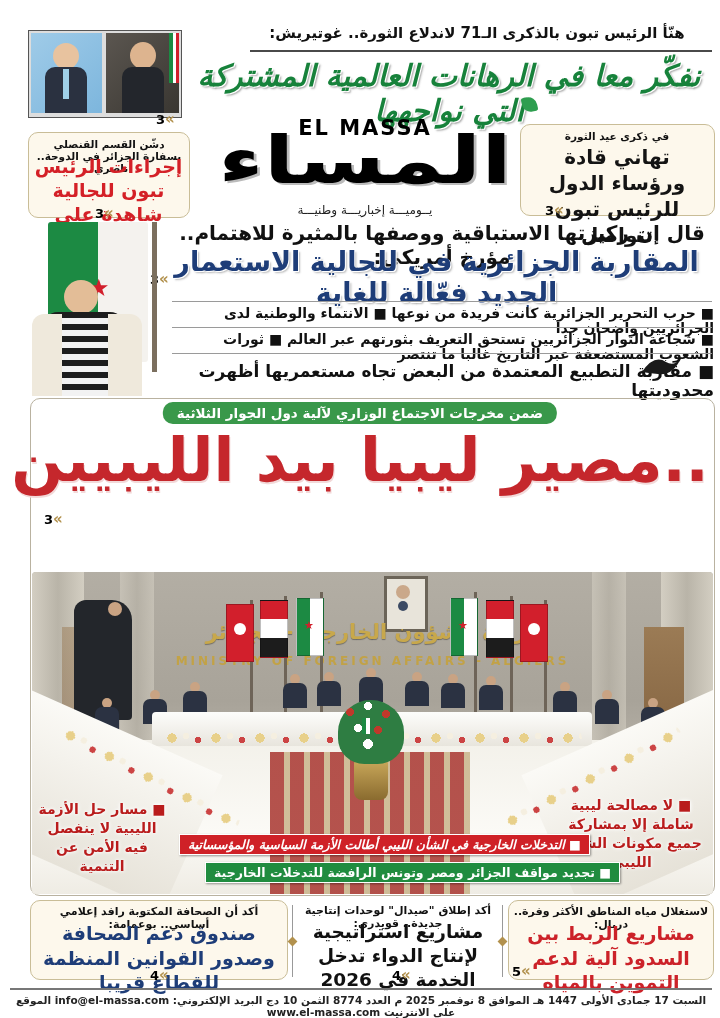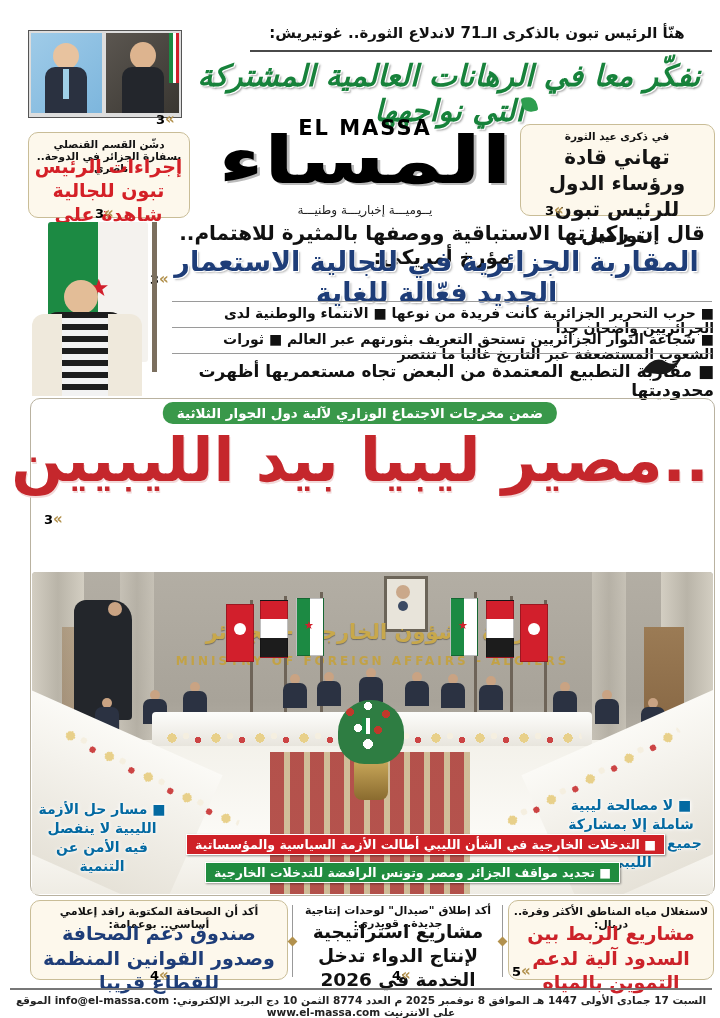--- a/index.html
+++ b/index.html
@@ -60,21 +60,21 @@
   .bouquet{left:306px;top:128px;width:66px;height:64px;border-radius:50% 50% 40% 40%;
            background:radial-gradient(circle 6px at 12px 12px,#c0392b 70%,transparent 71%),
            radial-gradient(circle 6px at 30px 6px,#fff 70%,transparent 71%),
            radial-gradient(circle 6px at 48px 14px,#c0392b 70%,transparent 71%),
            radial-gradient(circle 6px at 20px 28px,#fff 70%,transparent 71%),
            radial-gradient(circle 6px at 40px 30px,#c0392b 70%,transparent 71%),
            radial-gradient(circle 7px at 30px 44px,#fff 70%,transparent 71%),#2e7d42;}
   .vase{left:322px;top:188px;width:34px;height:40px;background:linear-gradient(180deg,#c9a85a,#8a6b2f);border-radius:4px 4px 8px 8px;}
   .cameraman{left:42px;top:28px;width:58px;height:120px;background:#23262b;border-radius:12px 20px 4px 4px;}
   .cameraman:before{content:"";position:absolute;left:34px;top:2px;width:14px;height:14px;border-radius:50%;background:#c9a383;}
-  .cap-black{font-size:14px;font-weight:bold;color:#0369a1;line-height:1.35;
+  .cap-black{font-size:14px;font-weight:bold;color:#b91c1c;line-height:1.35;
              text-shadow:0 0 3px #fff,0 0 5px #fff;}
   .cap-bar{color:#fff;font-size:12.5px;font-weight:bold;padding:2px 8px;border:1px solid #fff;
            white-space:nowrap;box-shadow:1px 1px 2px rgba(0,0,0,.4);}
   
   .latin{font-size:21px;font-weight:bold;letter-spacing:2px;color:#000;}
   .logo-ar{font-size:66px;font-weight:bold;color:#000;transform:scaleX(1.35);transform-origin:center;
            text-shadow:2px 2px 0 #bbb;}
   .tagline{font-size:12px;color:#222;}
   
   .kick-sm{font-size:10.5px;font-weight:bold;color:#111;}
@@ -226,21 +226,21 @@
     <div class="abs garland" style="left:130px;top:156px;width:420px;"></div>
     <div class="abs garland" style="left:18px;top:196px;width:200px;transform:rotate(28deg);"></div>
     <div class="abs garland" style="left:460px;top:196px;width:200px;transform:rotate(-28deg);"></div>
     <div class="abs vase"></div>
     <div class="abs bouquet"></div>
     <div class="abs" style="left:330px;top:146px;width:8px;height:16px;background:linear-gradient(90deg,#1c8a43 50%,#fff 50%);"></div>
   </div>
 
   <div class="abs rtl cap-black ctr" style="left:36px;top:800px;width:132px;">■ مسار حل الأزمة الليبية لا ينفصل فيه الأمن عن التنمية</div>
   <div class="abs rtl cap-black ctr" style="left:552px;top:796px;width:158px;">■ لا مصالحة ليبية شاملة إلا بمشاركة جميع مكونات الشعب الليبي</div>
-  <div class="abs rtl cap-bar" style="left:186px;top:834px;background:#cf2127;">■ التدخلات الخارجية في الشأن الليبي أطالت الأزمة السياسية والمؤسساتية</div>
+  <div class="abs rtl cap-bar" style="left:179px;top:834px;background:#cf2127;font-style:italic;">■ التدخلات الخارجية في الشأن الليبي أطالت الأزمة السياسية والمؤسساتية</div>
   <div class="abs rtl cap-bar" style="left:205px;top:862px;background:#208c3f;">■ تجديد مواقف الجزائر ومصر وتونس الرافضة للتدخلات الخارجية</div>
 
   <div class="abs box" style="left:30px;top:900px;width:258px;height:80px;">
     <div class="abs rtl kick-bot ctr" style="right:4px;top:4px;width:248px;">أكد أن الصحافة المكتوبة رافد إعلامي أساسي.. بوعمامة:</div>
     <div class="abs rtl hl-bot-blue ctr" style="right:4px;top:20px;width:248px;">صندوق دعم الصحافة وصدور القوانين المنظمة للقطاع قريبا</div>
   </div>
   <div class="abs ref" style="left:150px;top:968px;">
     <b>4</b><span class="chev">«</span>
   </div>
 

